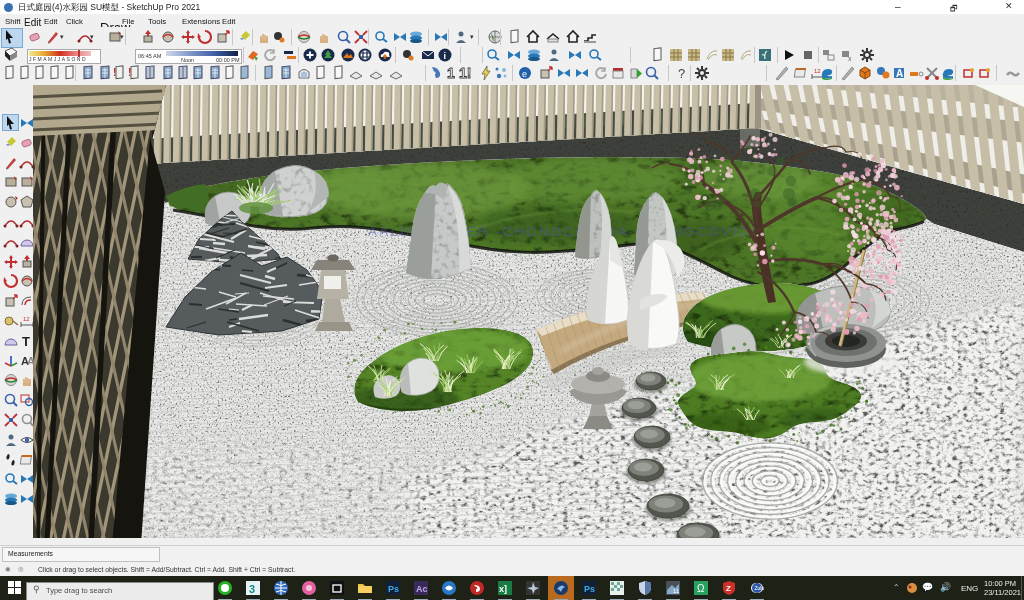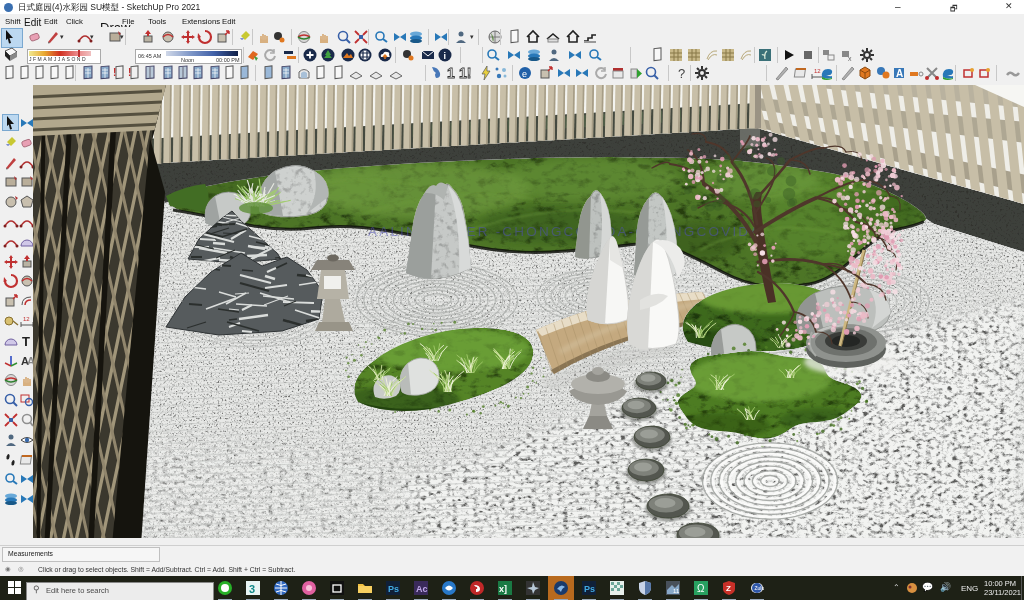--- a/index.html
+++ b/index.html
@@ -2589,21 +2589,21 @@
     </div>
 <div style="position:absolute;left:0;top:576px;width:1024px;height:24px;background:#1e2116"></div>
     <svg style="position:absolute;left:8px;top:581px" width="13" height="13" viewBox="0 0 13 13">
       <rect width="6" height="6" fill="#fff"></rect>
       <rect x="7" width="6" height="6" fill="#fff"></rect>
       <rect y="7" width="6" height="6" fill="#fff"></rect>
       <rect x="7" y="7" width="6" height="6" fill="#fff"></rect>
     </svg>
     <div style="position:absolute;left:26px;top:582px;width:186px;height:17px;background:#ececec;border:1px solid #888"></div>
     <span style="position:absolute;left:33px;top:584px;font-size:9px;color:#555">⚲</span>
-    <span style="position:absolute;left:46px;top:586px;font-size:7.5px;color:#4a4a4a">Edit here to search</span>
+    <span style="position:absolute;left:46px;top:586px;font-size:7.5px;color:#4a4a4a">Type drag to search</span>
     <svg style="position:absolute;left:217px;top:580px" width="16" height="16" viewBox="0 0 16 16">
       <circle cx="8" cy="8" r="7" fill="#28b028"></circle>
       <circle cx="8" cy="8" r="4" fill="#fff"></circle>
     </svg>
     <div style="position:absolute;left:218px;top:598.5px;width:14px;height:1.5px;background:#9aa8b8"></div>
     <svg style="position:absolute;left:245px;top:580px" width="16" height="16" viewBox="0 0 16 16">
       <rect x="1" y="1" width="14" height="14" fill="#e8f4f4"></rect>
       <text x="4" y="12.5" font-size="11" fill="#108888" font-weight="bold">3</text>
     </svg>
     <div style="position:absolute;left:246px;top:598.5px;width:14px;height:1.5px;background:#9aa8b8"></div>

